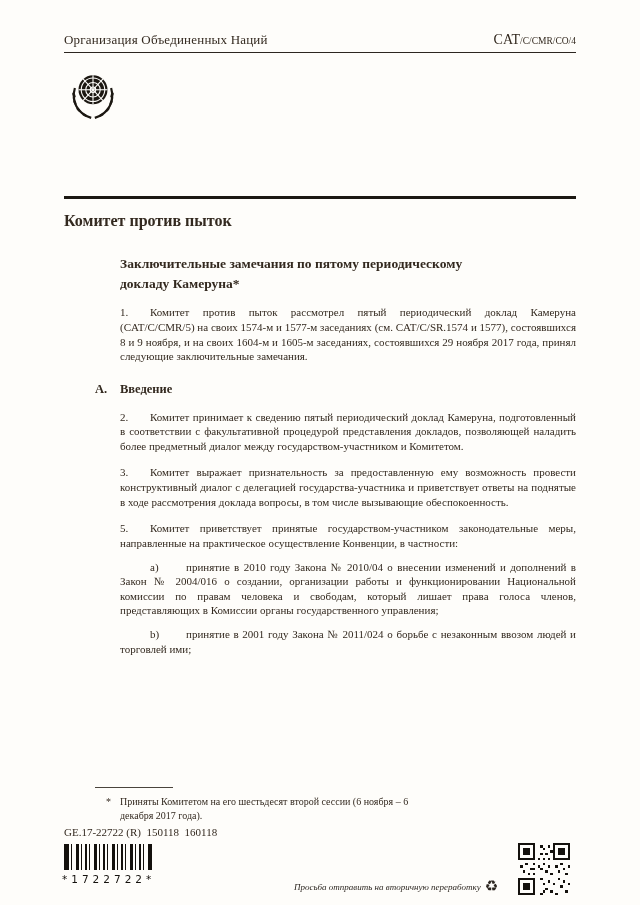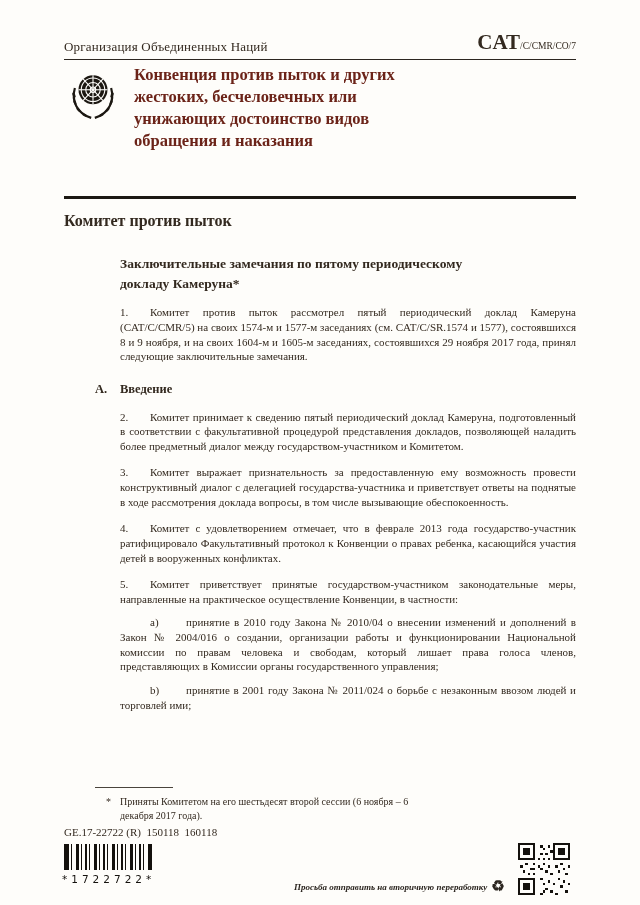--- a/index.html
+++ b/index.html
@@ -10,21 +10,21 @@
     font-family:"Liberation Serif","DejaVu Serif",serif;
     box-shadow:0 0 4px rgba(0,0,0,.3);
   }
 
   
   .header { position:absolute; top:30px; left:64px; width:512px; }
   .header-row { display:flex; justify-content:space-between; align-items:flex-end;
     border-bottom:1.5px solid #2c2620; padding-bottom:4px; }
   .org { font-size:13px; letter-spacing:.2px; }
   .symbol { white-space:nowrap; }
-  .sym-main { font-size:21px;font-weight:bold; }
+  .sym-main { font-size:14px; }
   .sym-suffix { font-size:9.5px; }
 
   
   .masthead { position:absolute; top:64px; left:64px; width:512px; display:flex; }
   .emblem { width:58px; height:62px; flex:none; margin-top:2px; }
   .mast-title { width:292px; margin-left:12px; font-weight:bold; font-size:16.5px;
     line-height:1.33; color:#6b2318; }
   .mast-info { margin-left:auto; width:138px; font-size:10.5px; line-height:1.5;
     color:#5a2a20; padding-top:3px; }
 
@@ -51,33 +51,33 @@
   
   .ge-number { position:absolute; top:826px; left:64px; font-size:11px; }
   .barcode { position:absolute; top:844px; left:64px; width:88px; height:26px;
     border-left:3px solid #14110d; border-right:3px solid #14110d;
     background:repeating-linear-gradient(90deg,#14110d 0 2px,transparent 2px 4px,
       #14110d 4px 5px,transparent 5px 9px,#14110d 9px 12px,transparent 12px 14px,
       #14110d 14px 15px,transparent 15px 18px); }
   .barcode-text { position:absolute; top:873px; left:62px; font-size:10.5px; letter-spacing:4px;
     font-family:"DejaVu Sans","Liberation Sans",sans-serif; color:#14110d; }
   .recycle { position:absolute; top:879px; left:294px; display:flex; align-items:center; gap:4px;
-    font-size:9px; font-weight:bold; font-style:italic; color:#2c2620; }
+    font-size:9px; font-weight:normal; font-style:italic; color:#2c2620; }
   .recycle-icon { font-size:15px; line-height:1; font-style:normal; }
   .qr { position:absolute; top:843px; left:518px; width:52px; height:52px; }
 </style>
 </head>
 <body>
 
 <div class="page">
 
   <div class="header">
     <div class="header-row">
       <div class="org">Организация Объединенных Наций</div>
-      <div class="symbol"><span class="sym-main">CAT</span><span class="sym-suffix">/C/CMR/CO/7</span></div>
+      <div class="symbol"><span class="sym-main">CAT</span><span class="sym-suffix">/C/CMR/CO/4</span></div>
     </div>
   </div>
 
   <div class="masthead">
     <div class="emblem">
       <svg viewBox="0 0 64 64" width="58" height="62" aria-hidden="true">
         <circle cx="32" cy="24" r="16" fill="#1c1812"></circle>
         <g stroke="#fefdfa" stroke-width="1.2" fill="none">
           <circle cx="32" cy="24" r="3"></circle>
           <circle cx="32" cy="24" r="8"></circle>
@@ -96,40 +96,38 @@
           <ellipse cx="12" cy="38" rx="3" ry="1.4" transform="rotate(70 12 38)"></ellipse>
           <ellipse cx="16" cy="46" rx="3" ry="1.4" transform="rotate(45 16 46)"></ellipse>
           <ellipse cx="23" cy="52" rx="3" ry="1.4" transform="rotate(25 23 52)"></ellipse>
           <ellipse cx="53" cy="30" rx="3" ry="1.4" transform="rotate(-62 53 30)"></ellipse>
           <ellipse cx="52" cy="38" rx="3" ry="1.4" transform="rotate(-70 52 38)"></ellipse>
           <ellipse cx="48" cy="46" rx="3" ry="1.4" transform="rotate(-45 48 46)"></ellipse>
           <ellipse cx="41" cy="52" rx="3" ry="1.4" transform="rotate(-25 41 52)"></ellipse>
         </g>
       </svg>
     </div>
-    <div class="mast-title">Конвенция против пыток и других жестоких, бесчеловечных или унижающих достоинство видов обращения и наказания</div>
   </div>
 
   <div class="thick-rule"></div>
 
   <div class="content">
     <div class="committee">Комитет против пыток</div>
 
     <div class="doc-title">Заключительные замечания по пятому периодическому докладу Камеруна*</div>
 
     <p class="para"><span class="pnum">1.</span><span>Комитет против пыток рассмотрел пятый периодический доклад Камеруна (CAT/C/CMR/5) на своих 1574-м и 1577-м заседаниях (см. CAT/C/SR.1574 и 1577), состоявшихся 8 и 9 ноября, и на своих 1604-м и 1605-м заседаниях, состоявшихся 29 ноября 2017 года, принял следующие заключительные замечания.</span></p>
 
     <div class="section-heading"><span class="sec-letter">A.</span><span>Введение</span></div>
 
     <p class="para"><span class="pnum">2.</span><span>Комитет принимает к сведению пятый периодический доклад Камеруна, подготовленный в соответствии с факультативной процедурой представления докладов, позволяющей наладить более предметный диалог между государством-участником и Комитетом.</span></p>
 
     <p class="para"><span class="pnum">3.</span><span>Комитет выражает признательность за предоставленную ему возможность провести конструктивный диалог с делегацией государства-участника и приветствует ответы на поднятые в ходе рассмотрения доклада вопросы, в том числе вызывающие обеспокоенность.</span></p>
 
 
-    <p class="para"><span class="pnum">4.</span><span>Комитет с удовлетворением отмечает, что в феврале 2013 года государство-участник ратифицировало Факультативный протокол к Конвенции о правах ребенка, касающийся участия детей в вооруженных конфликтах.</span></p>
 
     <p class="para"><span class="pnum">5.</span><span>Комитет приветствует принятые государством-участником законодательные меры, направленные на практическое осуществление Конвенции, в частности:</span></p>
 
     <p class="subpara"><span class="snum">a)</span><span>принятие в 2010 году Закона № 2010/04 о внесении изменений и дополнений в Закон № 2004/016 о создании, организации работы и функционировании Национальной комиссии по правам человека и свободам, который лишает права голоса членов, представляющих в Комиссии органы государственного управления;</span></p>
 
     <p class="subpara"><span class="snum">b)</span><span>принятие в 2001 году Закона № 2011/024 о борьбе с незаконным ввозом людей и торговлей ими;</span></p>
   </div>
 
   <div class="footnote-area">
     <div class="fn-rule"></div>

